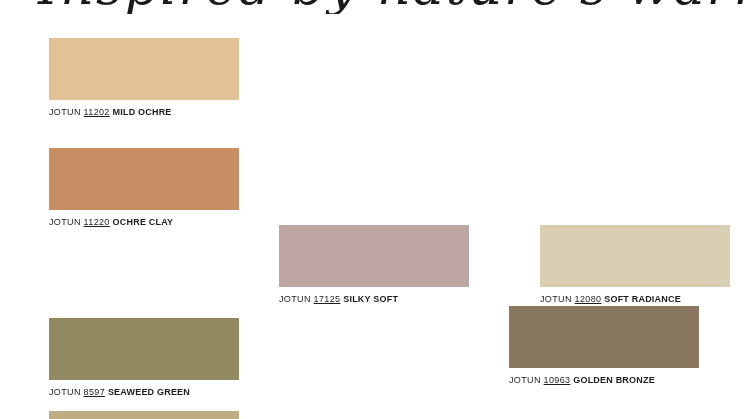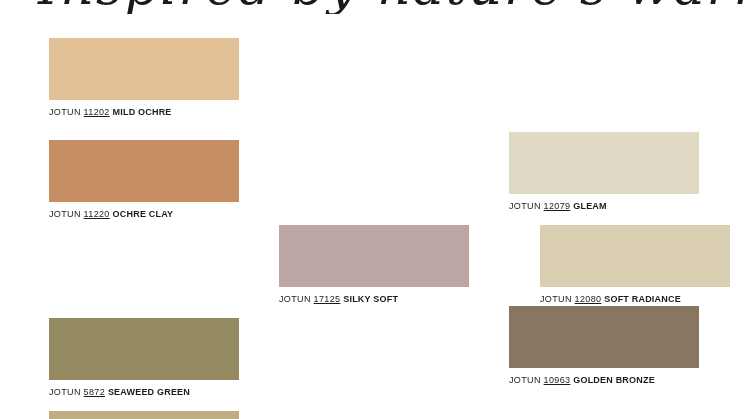--- a/index.html
+++ b/index.html
@@ -87,39 +87,35 @@
 
 <div id="heading-clip">
   <div class="script">Inspired by nature's warmth</div>
 </div>
 
 <div id="palette">
     <div class="swatch-cell" style="left: 49px; top: 38px;">
       <div class="swatch-chip" title="MILD OCHRE" style="background: rgb(227, 193, 150); width: 190px; height: 62px;"></div>
       <div class="swatch-caption"><span class="brand">JOTUN</span> <span class="code">11202</span> <span class="cname">MILD OCHRE</span></div>
     </div>
-    <div class="swatch-cell" style="left: 49px; top: 140px;">
+    <div class="swatch-cell" style="left: 49px; top: 148px;">
       <div class="swatch-chip" title="OCHRE CLAY" style="background: rgb(198, 142, 98); width: 190px; height: 62px;"></div>
       <div class="swatch-caption"><span class="brand">JOTUN</span> <span class="code">11220</span> <span class="cname">OCHRE CLAY</span></div>
     </div>
     <div class="swatch-cell" style="left: 279px; top: 225px;">
       <div class="swatch-chip" title="SILKY PINK" style="background: rgb(188, 165, 162); width: 190px; height: 62px;"></div>
       <div class="swatch-caption"><span class="brand">JOTUN</span> <span class="code">17125</span> <span class="cname">SILKY SOFT</span></div>
     </div>
-    <div class="swatch-cell" style="left: 509px; top: 132px;">
-      <div class="swatch-chip" title="GLEAM" style="background: rgb(224, 217, 196); width: 190px; height: 62px;"></div>
-      <div class="swatch-caption"><span class="brand">JOTUN</span> <span class="code">12079</span> <span class="cname">GLEAM</span></div>
-    </div>
     <div class="swatch-cell" style="left: 509px; top: 225px; padding-left: 31px;">
       <div class="swatch-chip" title="SOFT RADIANCE" style="background: rgb(217, 205, 178); width: 190px; height: 62px;"></div>
       <div class="swatch-caption"><span class="brand">JOTUN</span> <span class="code">12080</span> <span class="cname">SOFT RADIANCE</span></div>
     </div>
     <div class="swatch-cell" style="left: 49px; top: 318px;">
       <div class="swatch-chip" title="SEAWEED GREEN" style="background: rgb(147, 138, 98); width: 190px; height: 62px;"></div>
-      <div class="swatch-caption"><span class="brand">JOTUN</span> <span class="code">5872</span> <span class="cname">SEAWEED GREEN</span></div>
+      <div class="swatch-caption"><span class="brand">JOTUN</span> <span class="code">8597</span> <span class="cname">SEAWEED GREEN</span></div>
     </div>
     <div class="swatch-cell" style="left: 509px; top: 306px;">
       <div class="swatch-chip" title="GOLDEN BRONZE" style="background: rgb(136, 118, 96); width: 190px; height: 62px;"></div>
       <div class="swatch-caption"><span class="brand">JOTUN</span> <span class="code">10963</span> <span class="cname">GOLDEN BRONZE</span></div>
     </div>
     <div class="swatch-cell" style="left: 49px; top: 411px;">
       <div class="swatch-chip tall-clip" title="" style="background: rgb(191, 174, 131); width: 190px; height: 8px;"></div>
     </div>
   </div>
 

